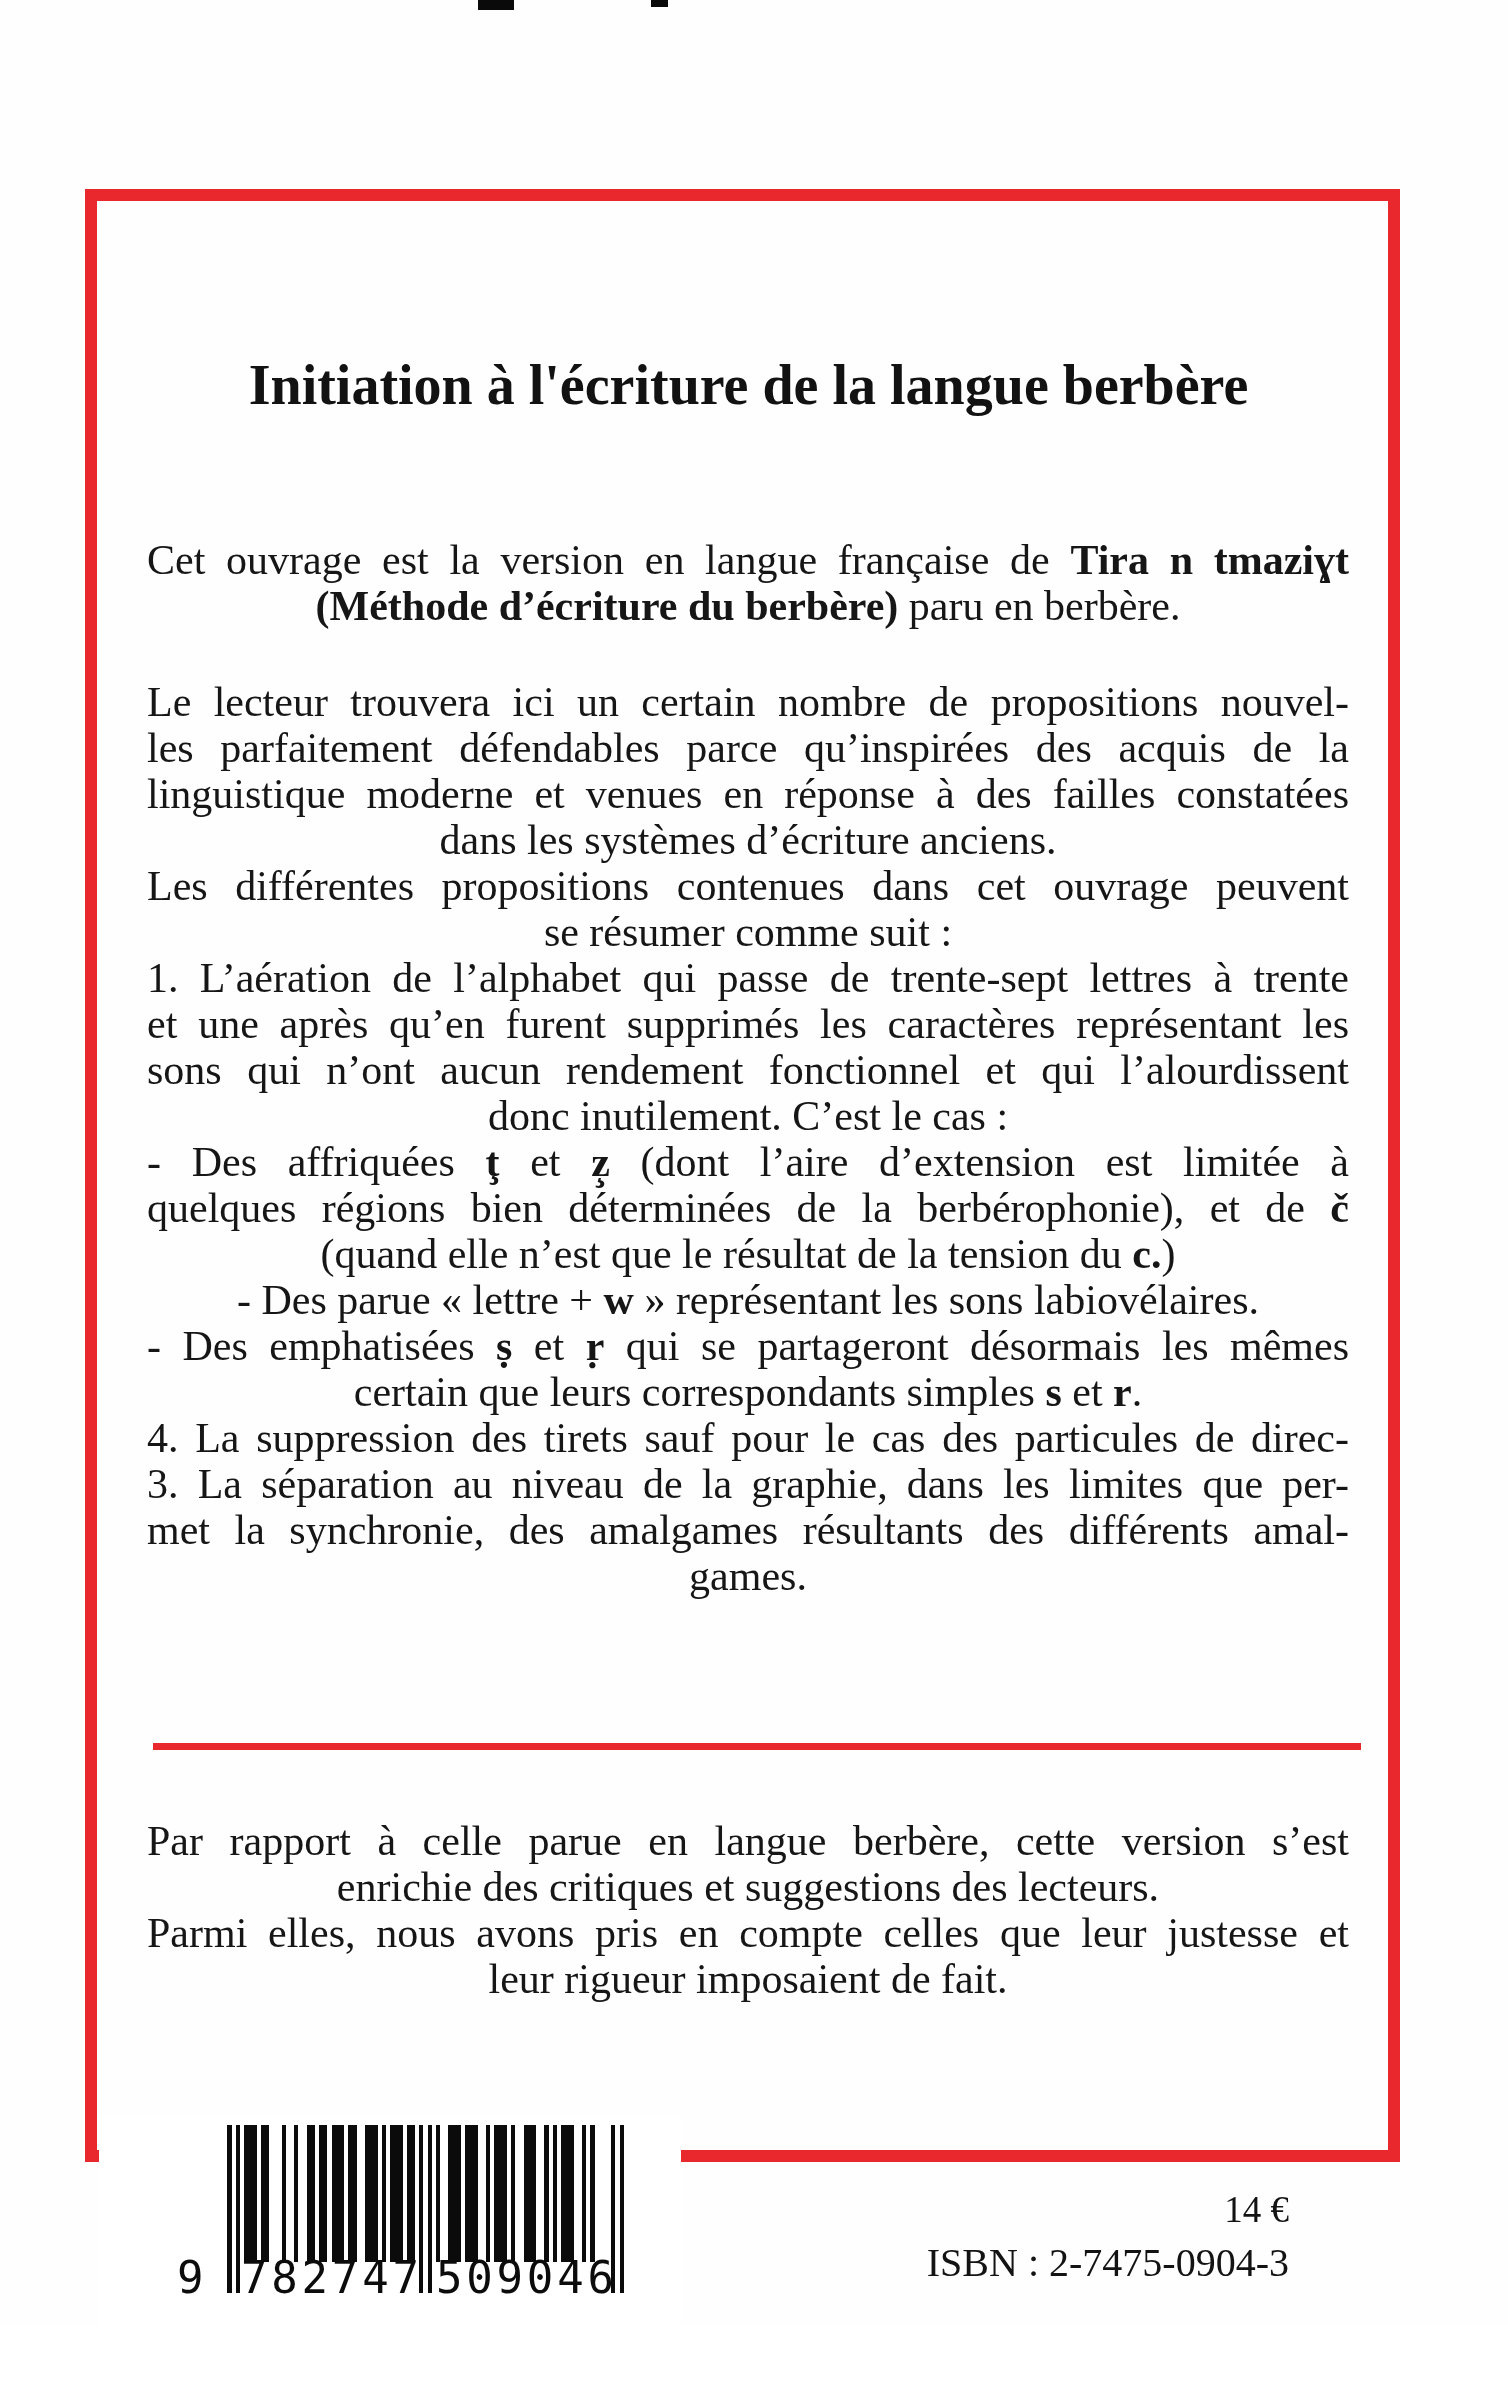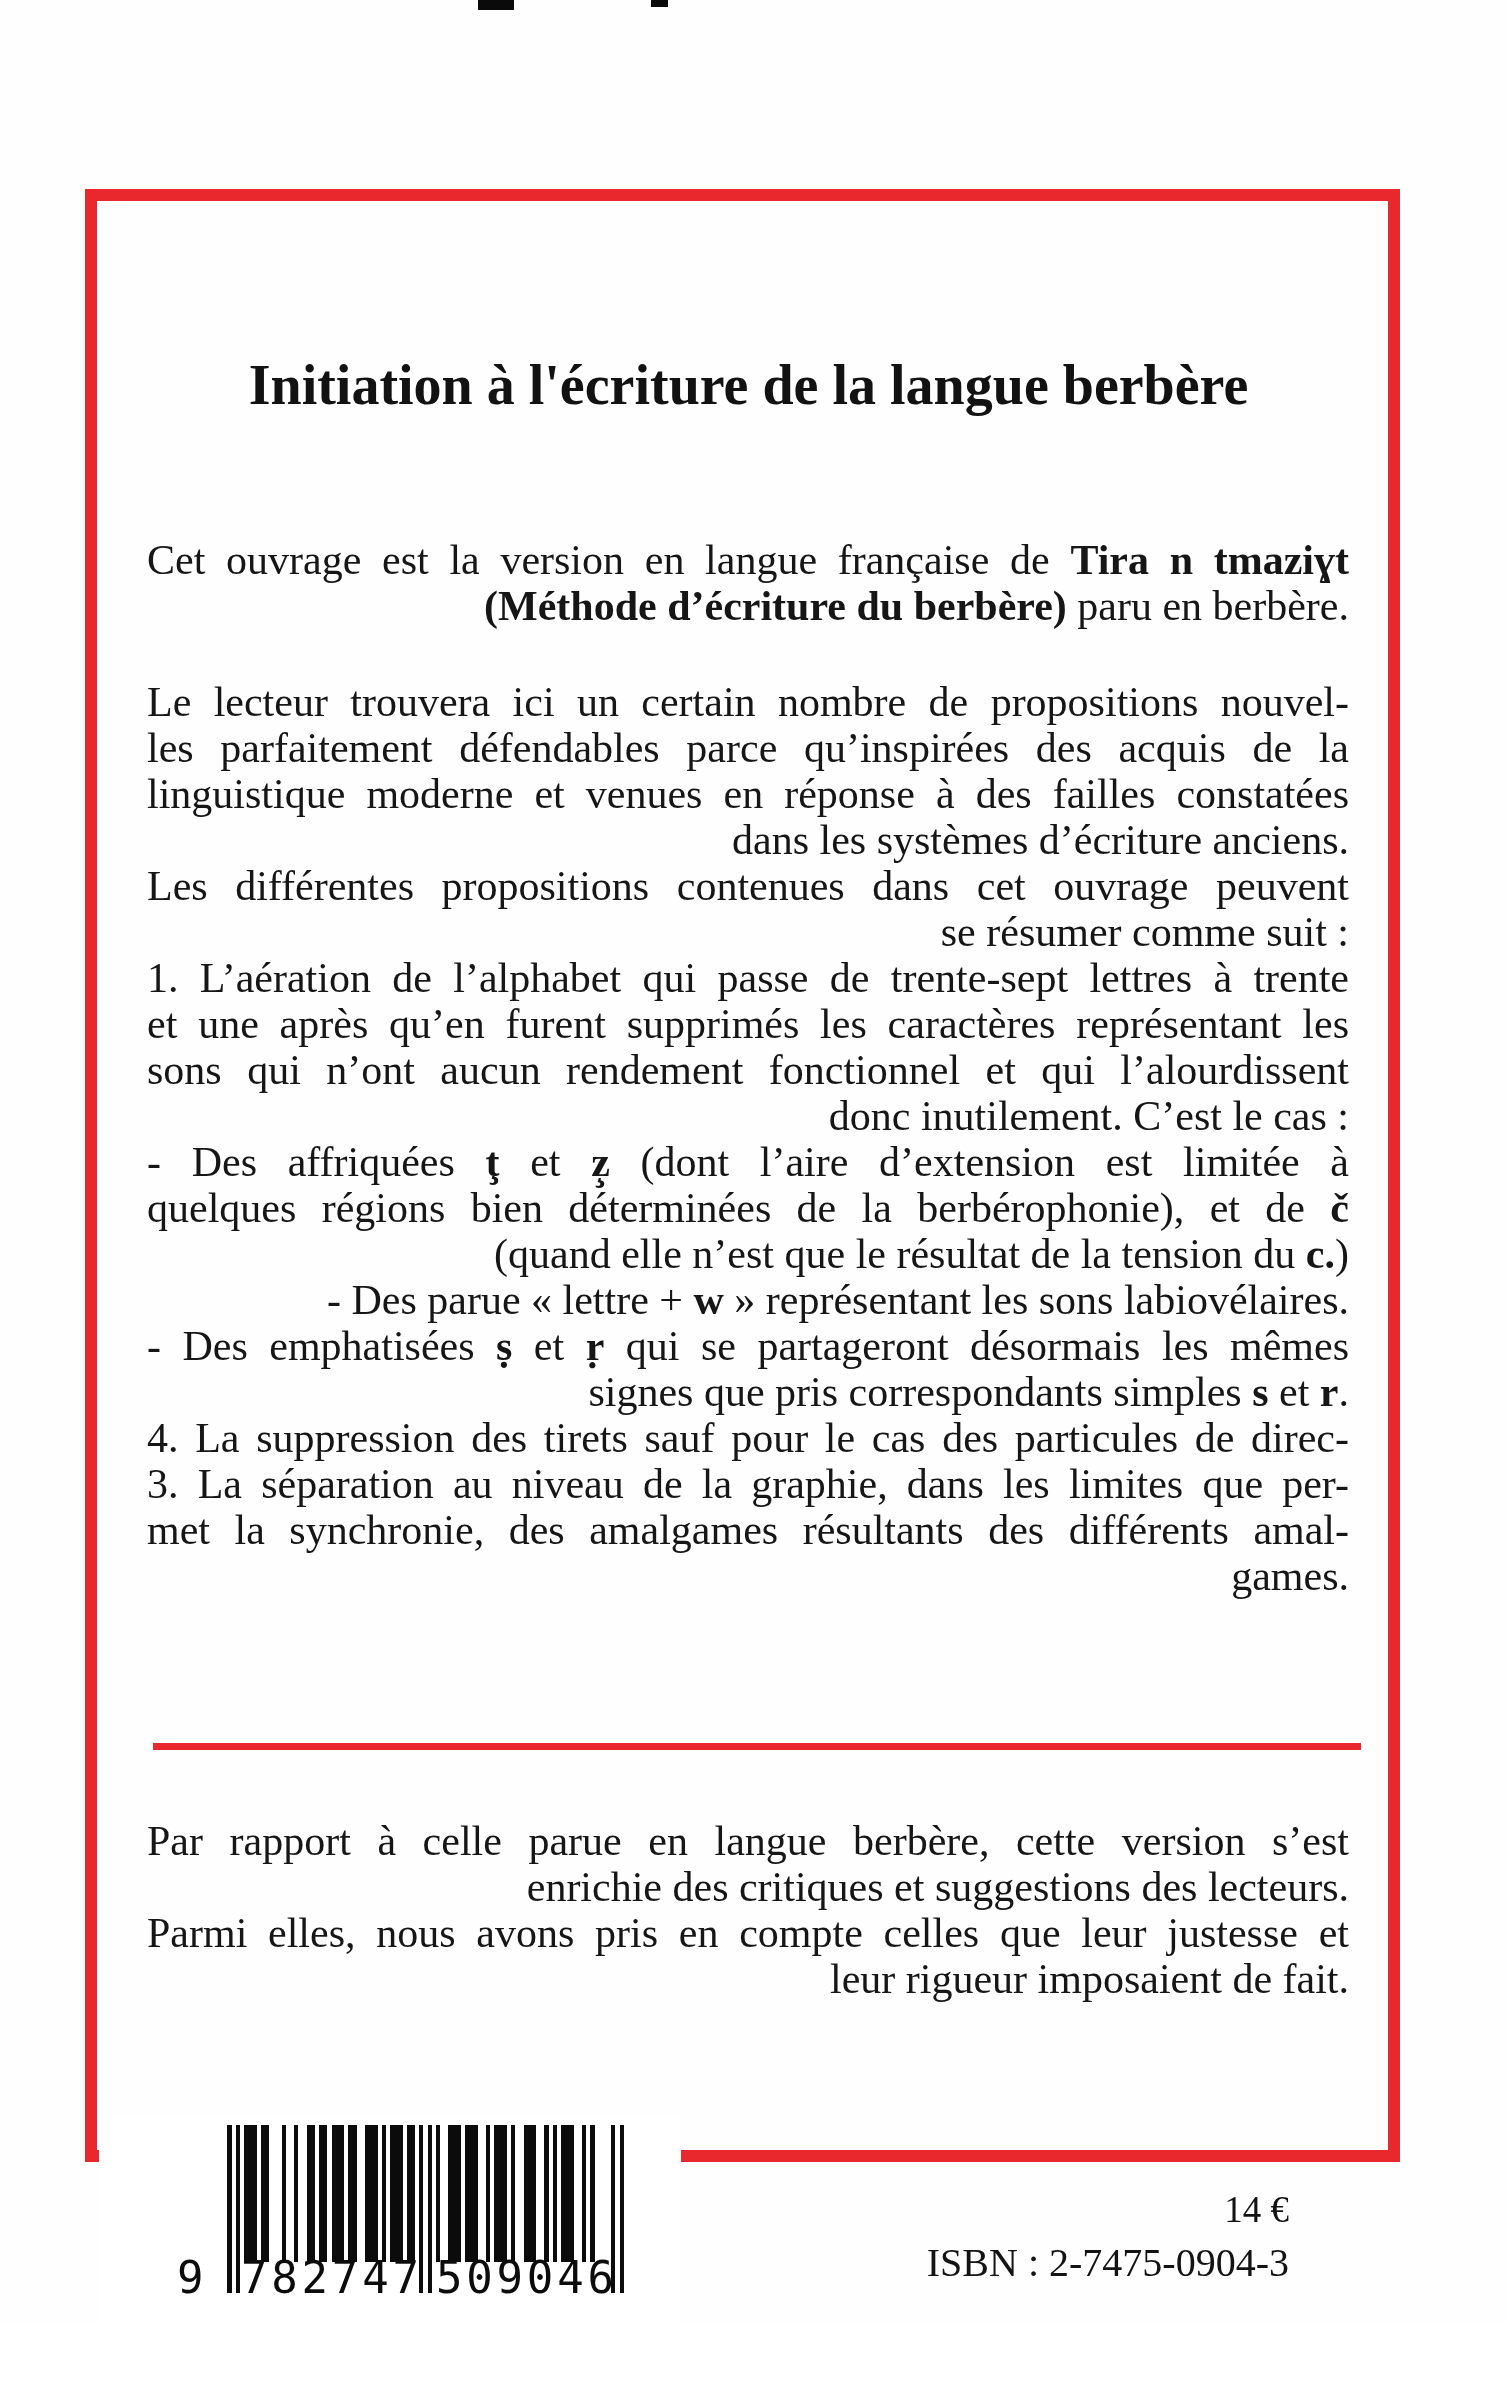--- a/index.html
+++ b/index.html
@@ -25,21 +25,21 @@
     font-weight:bold;
     text-align:center;
     letter-spacing:0px;
     color:#121212;
   }
   .tblock{
     position:absolute;
     left:147px;width:1202px;
     font-size:42px;line-height:46px;
   }
-  .tblock .line{ text-align:right; }
+  .tblock .line{ text-align:center; }
   .tblock .line.just{ text-align:justify; text-align-last:justify; }
   .tblock .b{ font-weight:bold; }
   .intro{ top:537px; }
   .main{ top:679px; }
   .footer{ top:1818px; }
   .divider{
     position:absolute;
     left:153px;top:1743px;width:1208px;height:6.6px;
     background:var(--red,#e8282c);
   }
@@ -100,21 +100,21 @@
       <div class="line"><span>se résumer comme suit :</span></div>
       <div class="line just"><span>1. L’aération de l’alphabet qui passe de trente-sept lettres à trente</span></div>
       <div class="line just"><span>et une après qu’en furent supprimés les caractères représentant les</span></div>
       <div class="line just"><span>sons qui n’ont aucun rendement fonctionnel et qui l’alourdissent</span></div>
       <div class="line"><span>donc inutilement. C’est le cas :</span></div>
       <div class="line just"><span>- Des affriquées </span><span class="b">ţ</span><span> et </span><span class="b">z̧</span><span> (dont l’aire d’extension est limitée à</span></div>
       <div class="line just"><span>quelques régions bien déterminées de la berbérophonie), et de </span><span class="b">č</span></div>
       <div class="line"><span>(quand elle n’est que le résultat de la tension du </span><span class="b">c.</span><span>)</span></div>
       <div class="line"><span>- Des parue « lettre + </span><span class="b">w</span><span> » représentant les sons labiovélaires.</span></div>
       <div class="line just"><span>- Des emphatisées </span><span class="b">ṣ</span><span> et </span><span class="b">ṛ</span><span> qui se partageront désormais les mêmes</span></div>
-      <div class="line"><span>signes que pris correspondants simples </span><span class="b">s</span><span> et </span><span class="b">r</span><span>.</span></div>
+      <div class="line"><span>certain que leurs correspondants simples </span><span class="b">s</span><span> et </span><span class="b">r</span><span>.</span></div>
       <div class="line just"><span>4. La suppression des tirets sauf pour le cas des particules de direc-</span></div>
       <div class="line just"><span>3. La séparation au niveau de la graphie, dans les limites que per-</span></div>
       <div class="line just"><span>met la synchronie, des amalgames résultants des différents amal-</span></div>
       <div class="line"><span>games.</span></div>
     </div>
 
   <div class="divider"></div>
 
   <div class="tblock footer">
       <div class="line just"><span>Par rapport à celle parue en langue berbère, cette version s’est</span></div>

